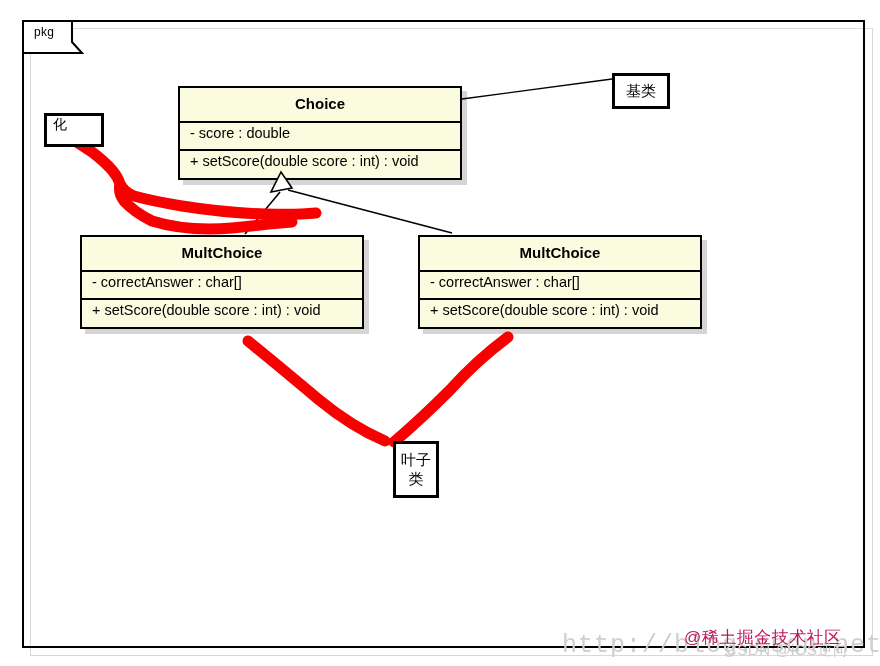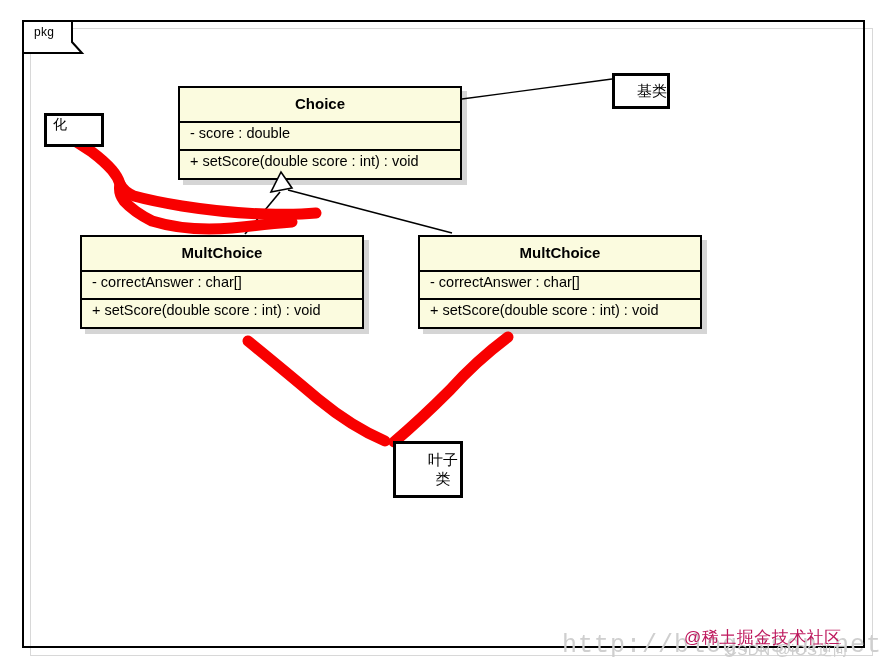--- a/index.html
+++ b/index.html
@@ -84,21 +84,21 @@
   }
 
   
   .note-box {
     position: absolute;
     background: #ffffff;
     border: 3px solid #000;
     box-sizing: border-box;
     display: flex;
     align-items: center;
-    justify-content: flex-end;
+    justify-content: center;
     text-align: center;
     color: #000;
     font-size: 15px;
     line-height: 1.25;
     z-index: 6;
   }
   .note-box.left-pad { justify-content: flex-start; align-items: flex-start; }
 
   
   .lines-svg, .marker-svg {
@@ -190,21 +190,21 @@
   </div>
 
   <div class="note-box" style="left:612px; top:73px; width:58px; height:36px;">
     <span>基类</span>
   </div>
 
   <div class="note-box left-pad" style="left:44px; top:113px; width:60px; height:34px; padding-left:6px;">
     <span style="font-size:14px;">化</span>
   </div>
 
-  <div class="note-box" style="left:393px; top:441px; width:70px; height:57px;">
+  <div class="note-box" style="left:393px; top:441px; width:46px; height:57px;">
     <span style="display:block; width:34px;">叶子类</span>
   </div>
 
 
   <svg class="marker-svg" viewBox="0 0 880 666">
     <g fill="none" stroke="#f80000" stroke-width="11" stroke-linecap="round" stroke-linejoin="round">
       <path d="M62,134 Q78,142 92,152 Q104,161 112,170 Q118,177 120,184
                Q124,192 134,196 Q152,201 182,206 Q226,213 266,214 Q296,215 316,213"></path>
       <path d="M120,184 Q118,193 124,201 Q134,212 152,221 Q188,232 232,228 Q268,224 292,222"></path>
       <path d="M248,341 Q286,372 318,399 Q352,427 385,441"></path>

